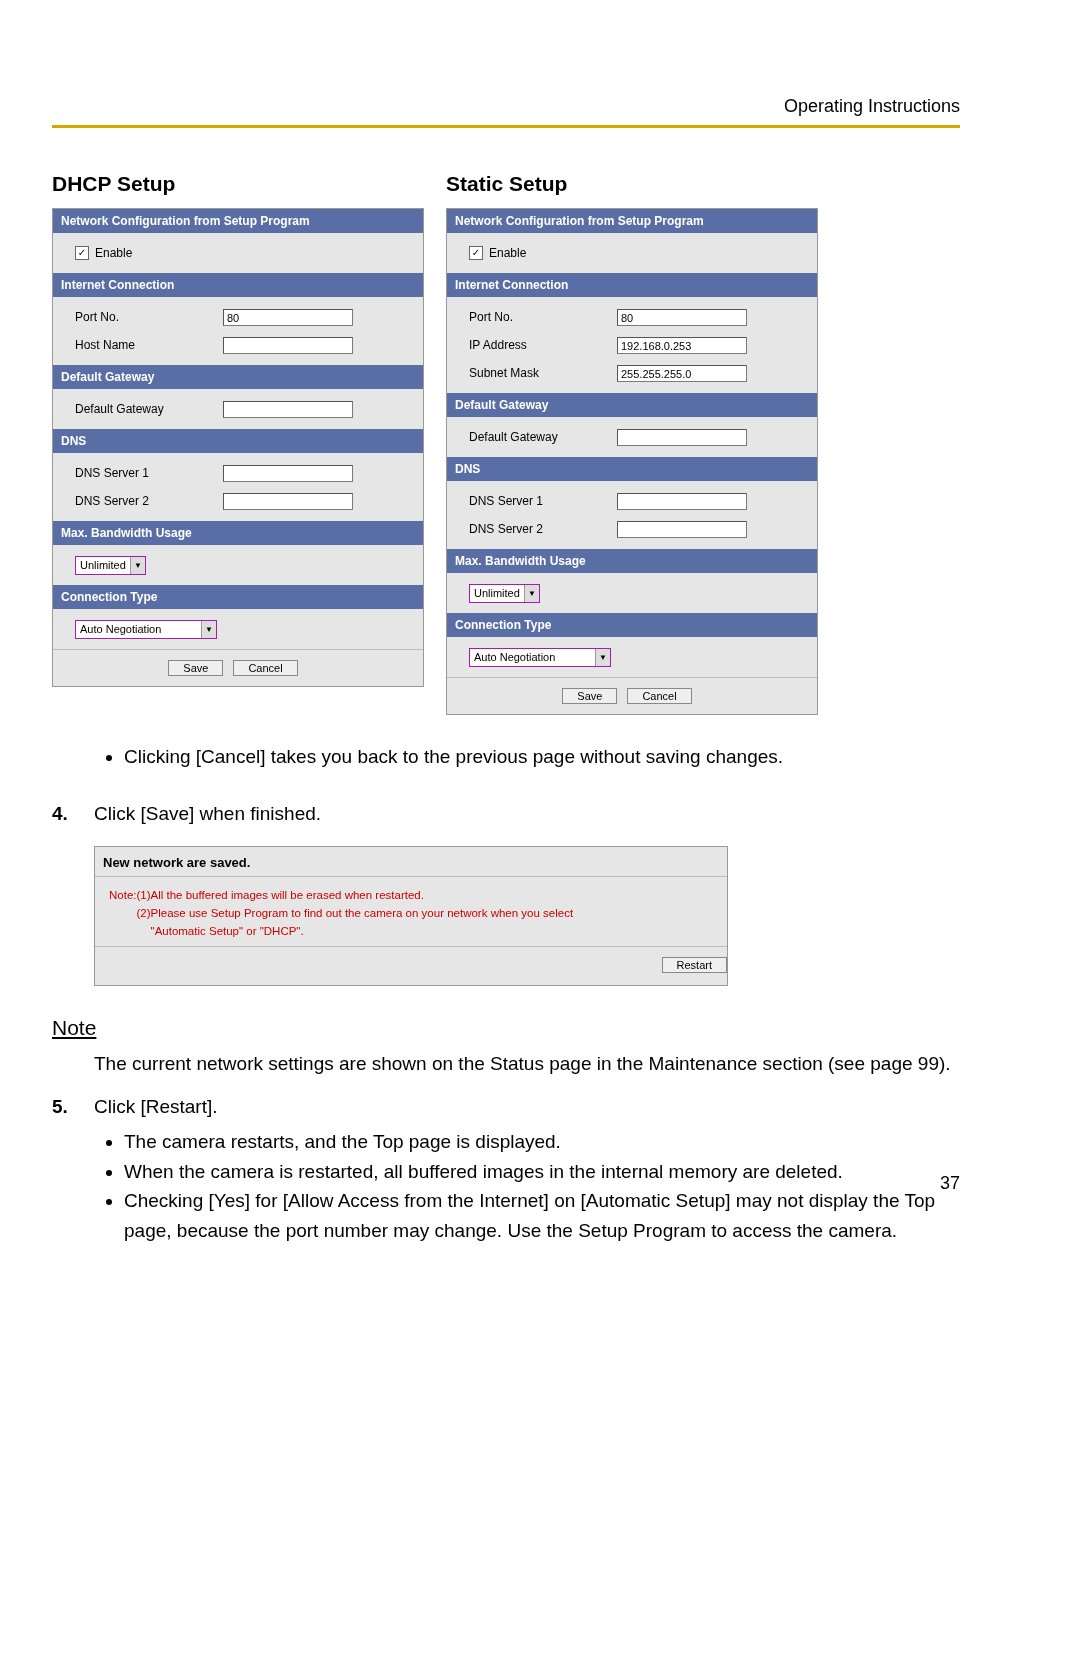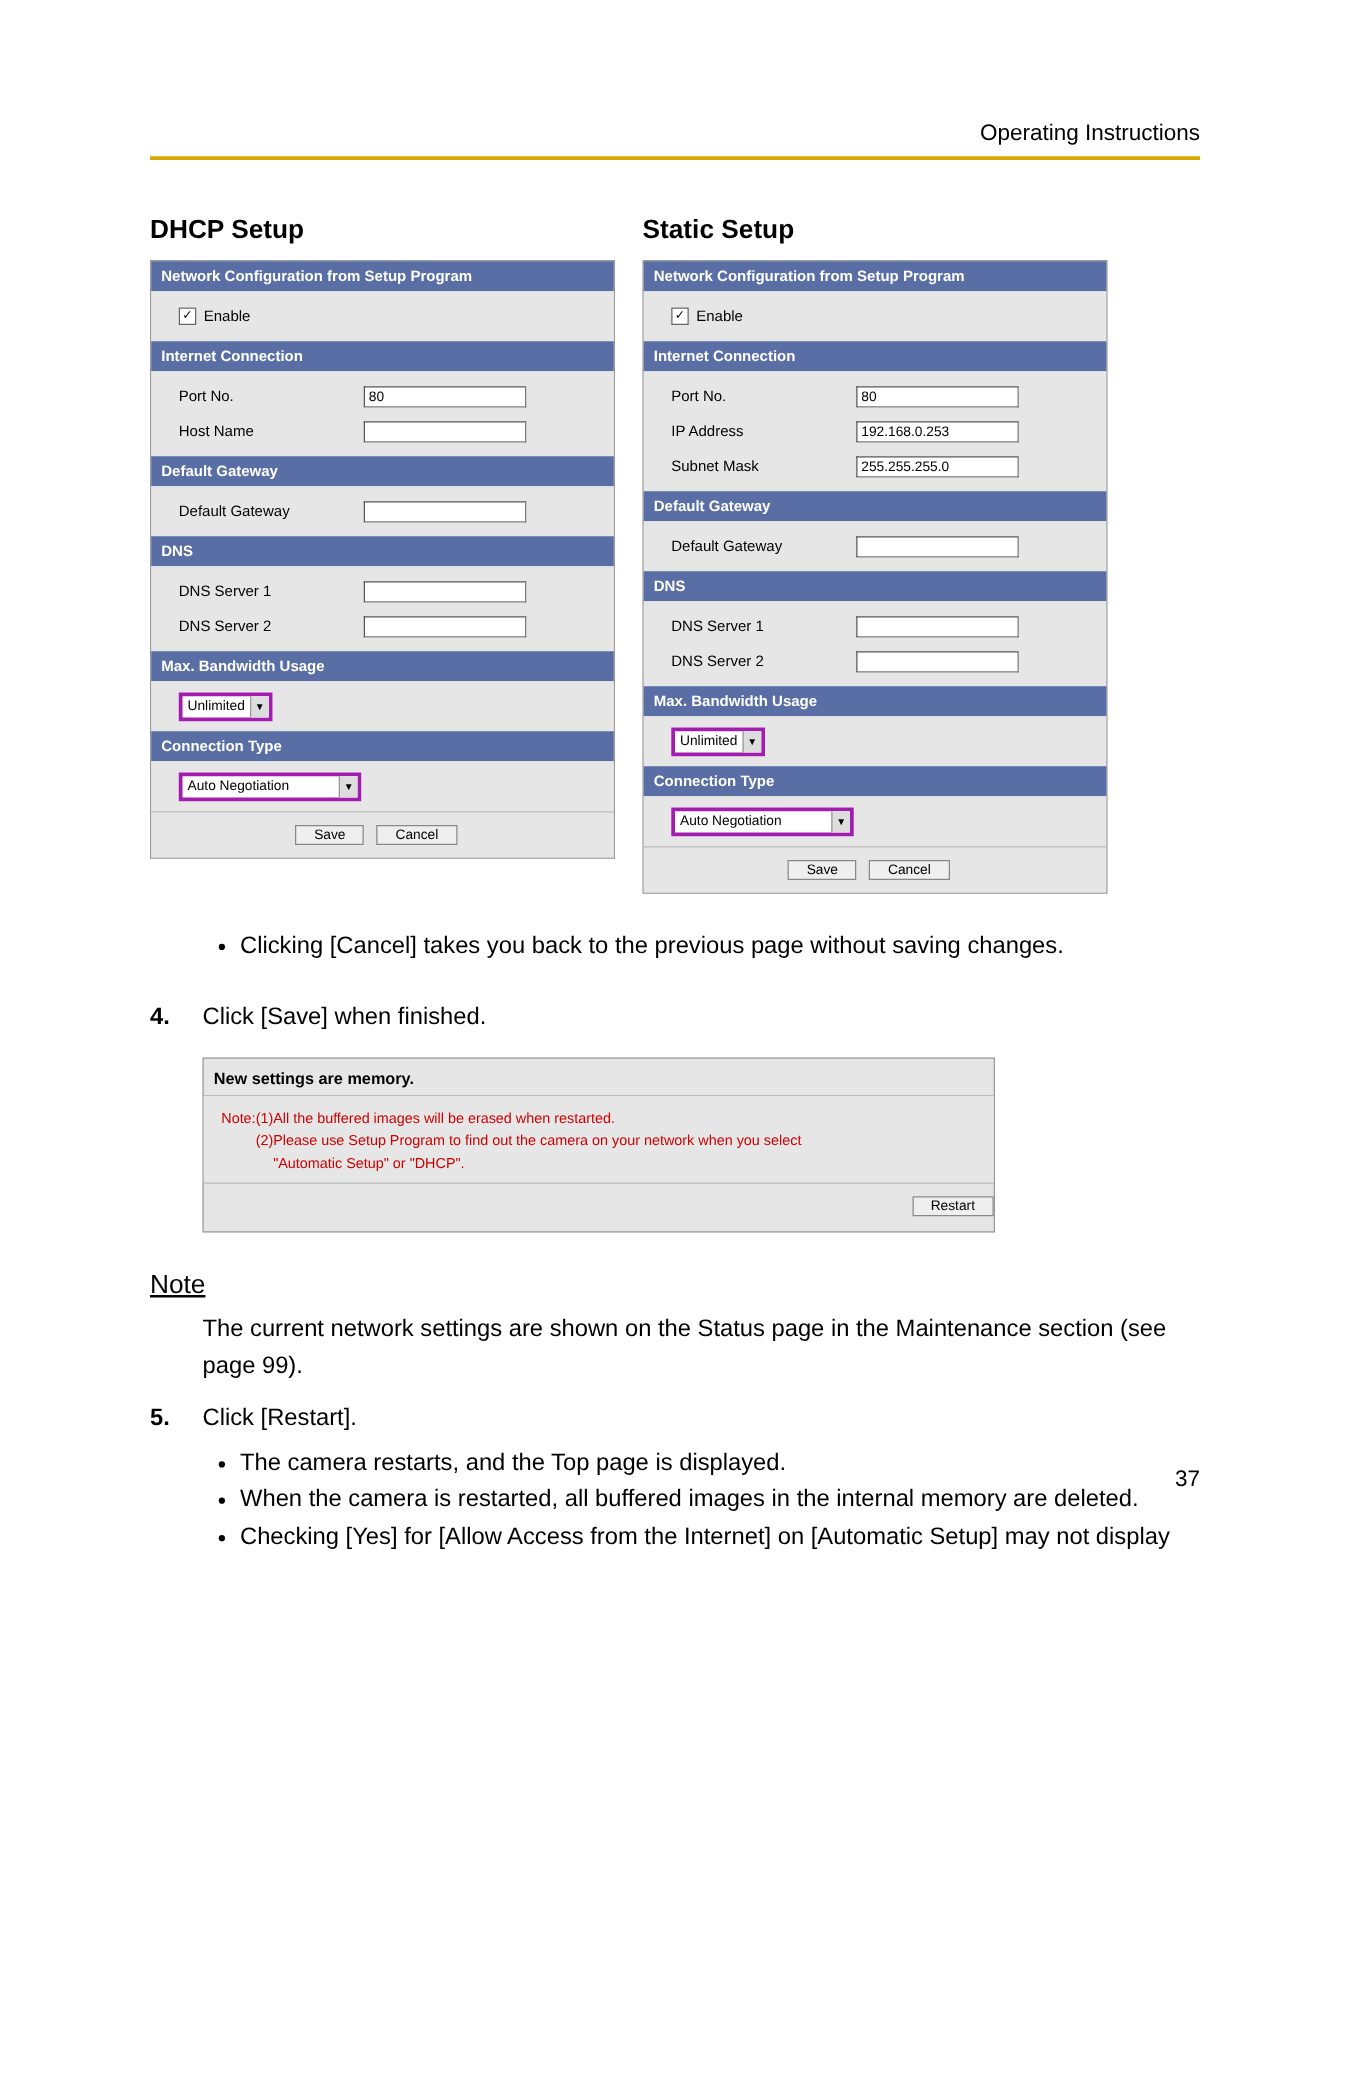--- a/index.html
+++ b/index.html
@@ -1,28 +1,28 @@
 <!DOCTYPE html>
 <html><head>
 <meta charset="utf-8">
 <style>
 body{margin:0;background:#fff;font-family:Arial,Helvetica,sans-serif;color:#000}
-.page{width:1080px;height:1244px;position:relative;margin:0 auto;box-sizing:border-box;padding:96px 120px 0 120px}
+.page{width:1080px;height:1244px;position:relative;margin:0 auto;box-sizing:border-box;padding:96px 120px 0 52px}
 .header-text{text-align:right;font-size:18px;margin-bottom:8px}
 .rule{height:3px;background:#d8a800;margin-bottom:44px}
 .cols-wrap{display:flex;gap:22px}
 .col-title{font-weight:bold;font-size:21px;margin:0 0 12px 0}
 .panel{width:370px;border:1px solid #999;background:#e6e6e6}
 .sec-head{background:#5a6ea6;color:#fff;font-weight:bold;font-size:12px;padding:5px 8px}
 .sec-body{background:#e6e6e6;padding:6px 0 6px 22px;font-size:12px}
 .row{display:flex;align-items:center;height:28px}
 .row .lbl{width:148px}
 .field{border:1px solid #7a7a7a;border-top-color:#555;border-left-color:#555;background:#fff;height:17px;width:130px;font-size:11px;padding:0 3px;line-height:17px;display:inline-block;box-sizing:border-box}
 .chk{width:12px;height:12px;border:1px solid #666;background:#fff;display:inline-flex;align-items:center;justify-content:center;margin-right:6px;font-size:10px;line-height:1}
-.sel{display:inline-flex;align-items:center;border:3px solid #a21caf;background:#fff;height:17px;font-size:11px}
+.sel{display:inline-flex;align-items:center;border:1px solid #a21caf;background:#fff;height:17px;font-size:11px}
 .sel .txt{padding:0 4px}
 .sel .arr{width:14px;height:100%;border-left:1px solid #999;background:#ddd;display:flex;align-items:center;justify-content:center;font-size:8px}
 .panel-foot{background:#e6e6e6;padding:10px 10px 10px 0;border-top:1px solid #bbb;display:flex;justify-content:center;gap:10px}
 .btn{border:1px solid #888;background:#efefef;font-size:11px;padding:1px 14px;font-family:inherit}
 .content{margin-top:28px}
 .bullets{margin:0 0 0 72px;padding:0;list-style:disc;font-size:19px;line-height:1.5}
 .numline{display:flex;margin:28px 0 6px 0;font-size:19px;line-height:1.5}
 .numline .n{width:42px;font-weight:bold}
 .subbul{margin:4px 0 0 72px;padding:0;list-style:disc;font-size:19px;line-height:1.55}
 .saved-panel{width:632px;border:1px solid #999;background:#e6e6e6;margin:18px 0 0 42px}
@@ -192,21 +192,21 @@
     <ul class="bullets">
       <li>Clicking [Cancel] takes you back to the previous page without saving changes.</li>
     </ul>
 
     <div class="numline">
       <span class="n">4.</span>
       <span>Click [Save] when finished.</span>
     </div>
 
     <div class="saved-panel">
-      <div class="saved-head">New settings are memory.</div>
+      <div class="saved-head">New network are saved.</div>
       <div class="saved-body">
         <div class="red">
           <span>Note:</span><span>(1)All the buffered images will be erased when restarted.</span><br>
           <span style="visibility:hidden">Note:</span><span>(2)Please use Setup Program to find out the camera on your network when you select</span><br>
           <span style="visibility:hidden">Note:(2)</span><span>"Automatic Setup" or "DHCP".</span>
         </div>
       </div>
       <div class="saved-foot">
         <button class="btn">Restart</button>
       </div>

